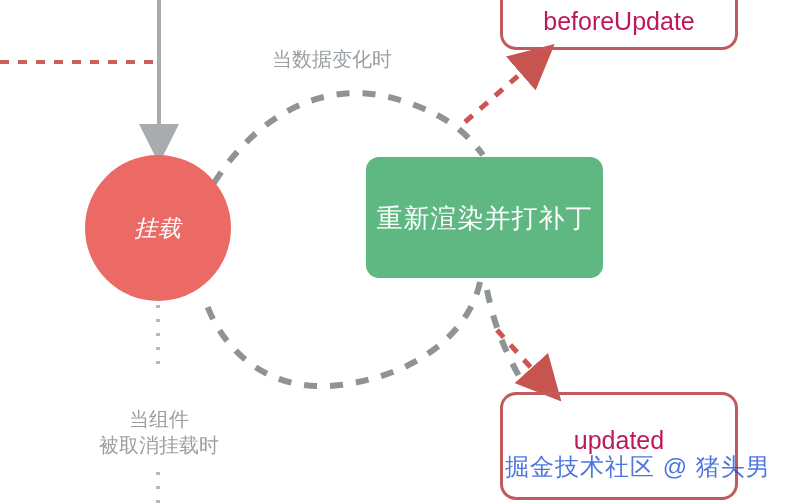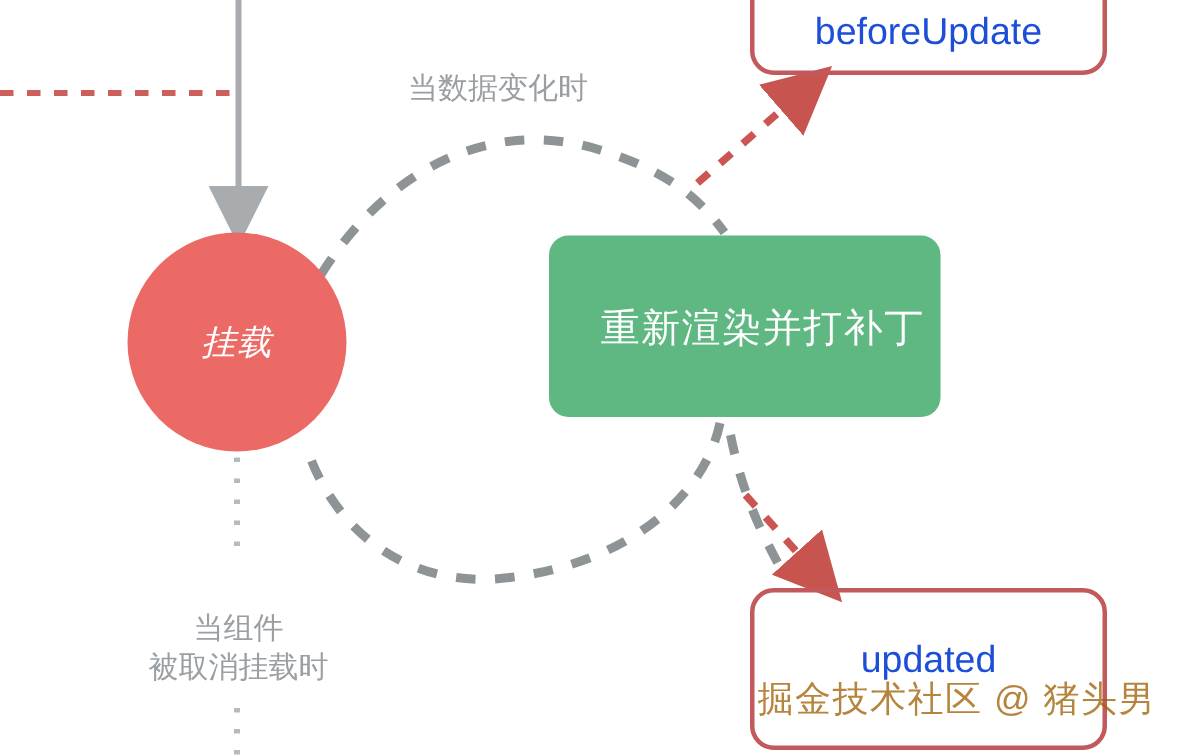--- a/index.html
+++ b/index.html
@@ -56,21 +56,20 @@
     left: 366px;
     top: 157px;
     width: 237px;
     height: 121px;
     border-radius: 13px;
     background: #5fb882;
     display: flex;
     align-items: center;
     justify-content: center;
     z-index: 3;
-    padding-left: 24px;
   }
   .node-green .node-text {
     color: #ffffff;
     font-size: 26px;
     letter-spacing: 1px;
     line-height: 1;
     white-space: nowrap;
   }
 
   
@@ -79,21 +78,21 @@
     box-sizing: border-box;
     border: 3px solid #c2595c;
     border-radius: 16px;
     background: transparent;
     display: flex;
     align-items: center;
     justify-content: center;
     z-index: 3;
   }
   .hook-box .hook-text {
-    color: #1d4ed8;
+    color: #be185d;
     font-size: 25px;
     line-height: 1;
     white-space: nowrap;
   }
   #hook-before-update {
     left: 500px;
     top: -52px;
     width: 238px;
     height: 102px;
   }
@@ -134,21 +133,21 @@
   }
   #label-unmount .lab-line {
     display: block;
   }
 
   
   #watermark {
     position: absolute;
     left: 505px;
     top: 455px;
-    color: #a16207;
+    color: #1d4ed8;
     opacity: 0.78;
     font-size: 24px;
     line-height: 1;
     letter-spacing: 1px;
     white-space: nowrap;
     z-index: 6;
   }
 </style>
 </head>
 <body>

